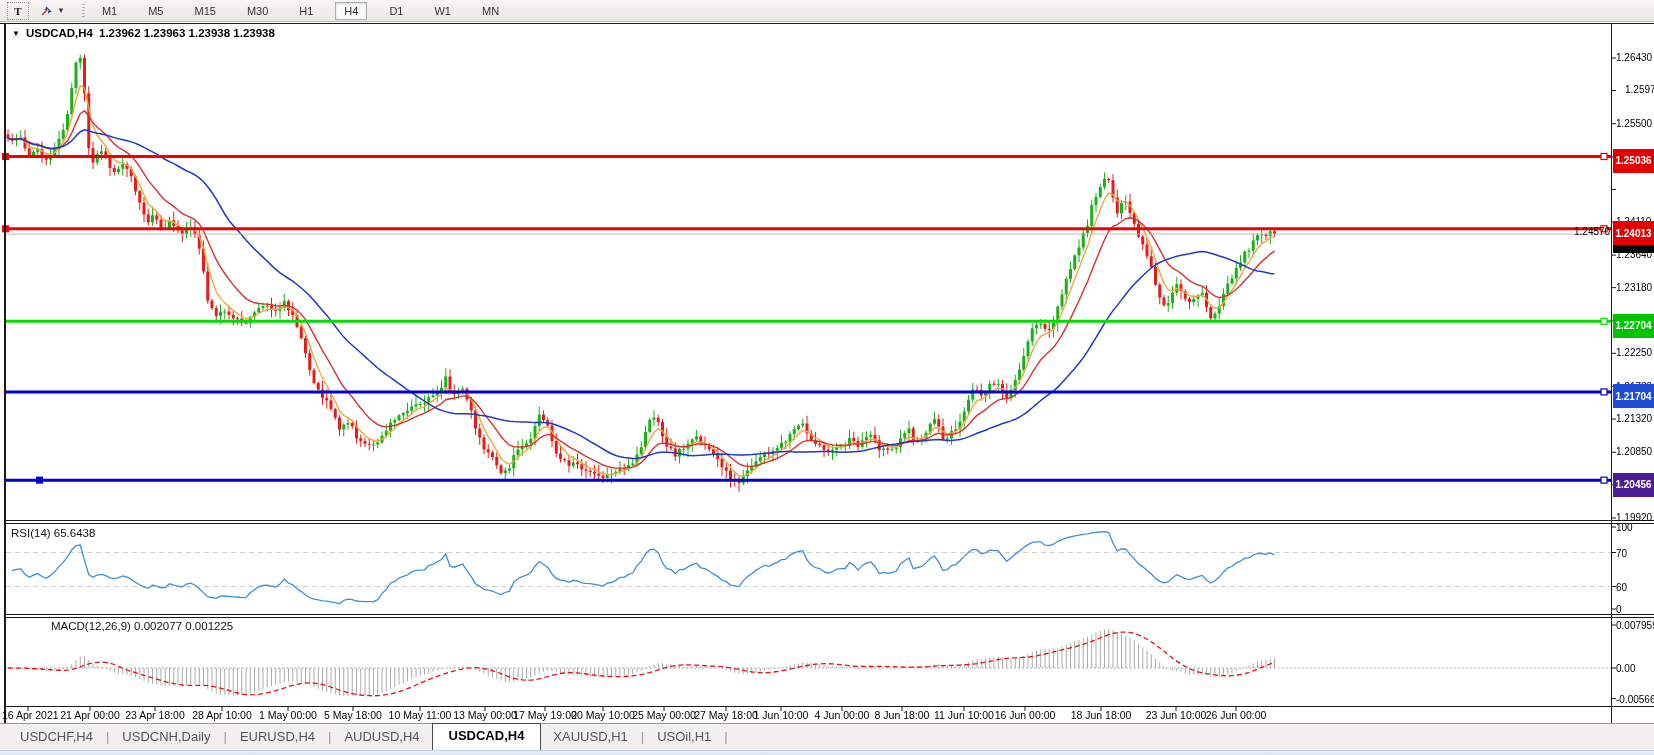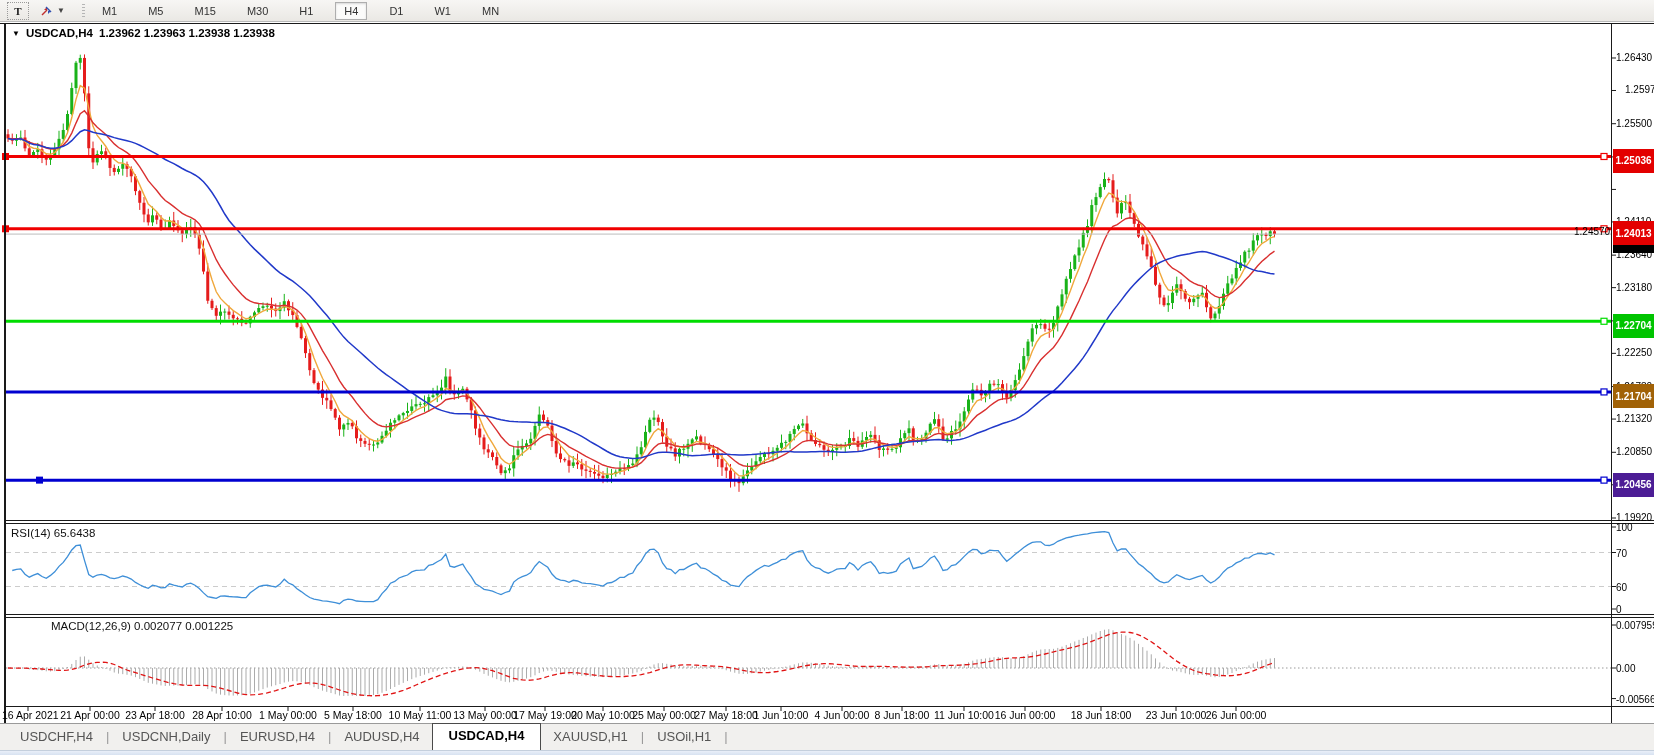--- a/index.html
+++ b/index.html
@@ -1093,21 +1093,21 @@
       <div class="lbl itick" style="left: 1616px; top: 547.5px;">70</div>
       <div class="lbl itick" style="left: 1616px; top: 581.5px;">60</div>
       <div class="lbl itick" style="left: 1616px; top: 604px;">0</div>
       <div class="lbl itick" style="left: 1616px; top: 620.021px;">0.007959</div>
       <div class="lbl itick" style="left: 1616px; top: 663px;">0.00</div>
       <div class="lbl itick" style="left: 1616px; top: 693.58px;">-0.005663</div>
       <div class="lbl badge" style="left: 1613px; top: 229.083px; background: rgb(0, 0, 0);">1.23938</div>
       <div class="lbl badge" style="left: 1613px; top: 148.996px; background: rgb(227, 0, 0);">1.25036</div>
       <div class="lbl badge" style="left: 1613px; top: 221.283px; background: rgb(227, 0, 0);">1.24013</div>
       <div class="lbl badge" style="left: 1613px; top: 313.779px; background: rgb(0, 196, 0);">1.22704</div>
-      <div class="lbl badge" style="left: 1613px; top: 384.44px; background: #a16207;">1.21704</div>
+      <div class="lbl badge" style="left: 1613px; top: 384.44px; background: #1d4ed8;">1.21704</div>
       <div class="lbl badge" style="left: 1613px; top: 472.625px; background: #4c1d95;">1.20456</div>
       <div class="lbl ttick first" style="left: 2px; top: 709px;">16 Apr 2021</div>
       <div class="lbl ttick" style="left: 90px; top: 709px;">21 Apr 00:00</div>
       <div class="lbl ttick" style="left: 155px; top: 709px;">23 Apr 18:00</div>
       <div class="lbl ttick" style="left: 222px; top: 709px;">28 Apr 10:00</div>
       <div class="lbl ttick" style="left: 288px; top: 709px;">1 May 00:00</div>
       <div class="lbl ttick" style="left: 353px; top: 709px;">5 May 18:00</div>
       <div class="lbl ttick" style="left: 420px; top: 709px;">10 May 11:00</div>
       <div class="lbl ttick" style="left: 485px; top: 709px;">13 May 00:00</div>
       <div class="lbl ttick" style="left: 545px; top: 709px;">17 May 19:00</div>

